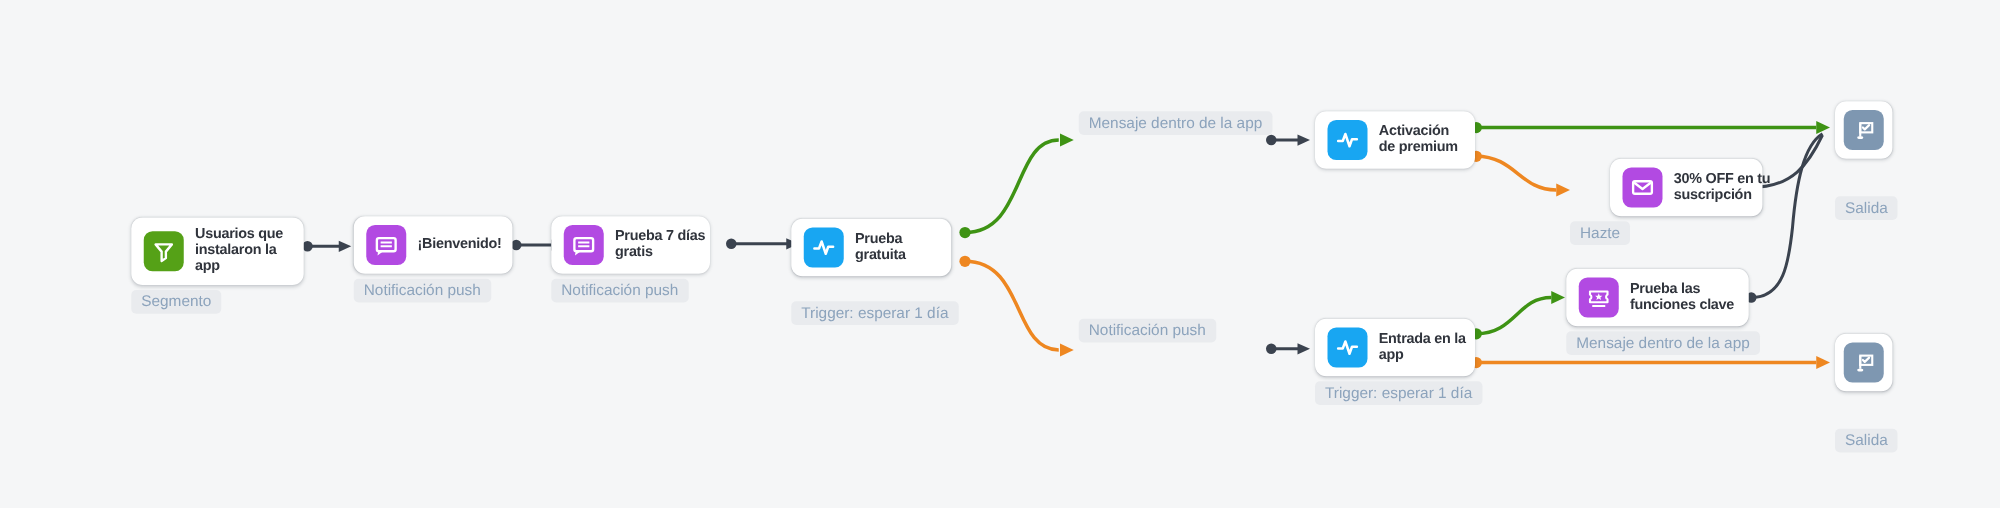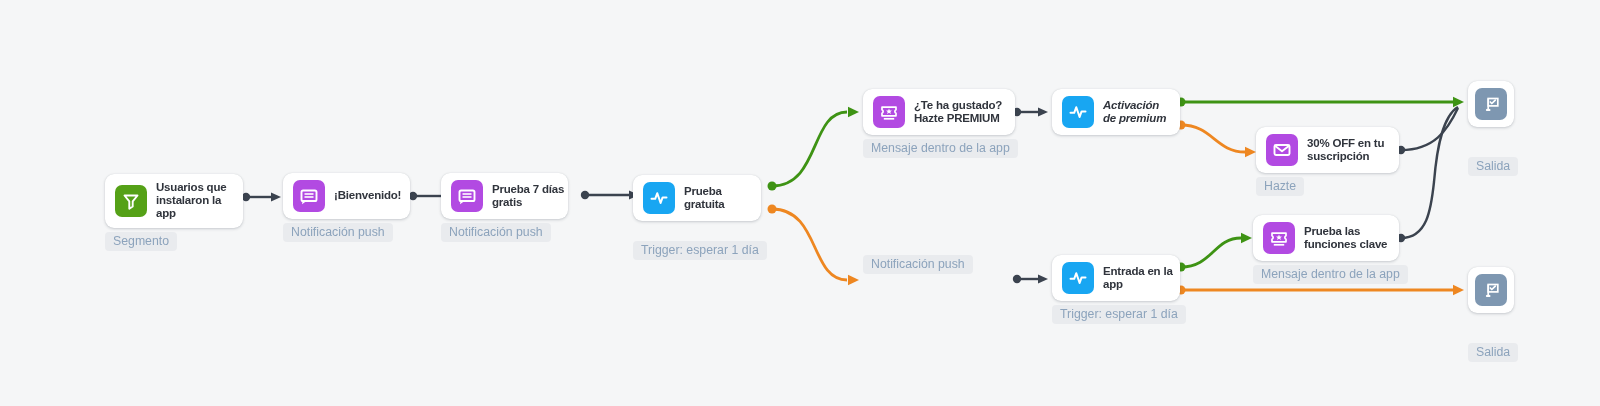--- a/index.html
+++ b/index.html
@@ -150,48 +150,37 @@
           <path d="M8.5,16.8 H12.2 L14.3,11.2 L17.6,21 L19.6,15.4 H23.5" fill="none" stroke="#fff" stroke-width="2" stroke-linecap="round" stroke-linejoin="round"></path>
         </svg>
       </span>
       <span class="title">Prueba
 gratuita</span>
     </div>
     <span class="tag">Trigger: esperar 1 día</span>
   </div>
 
   <div class="node" style="left:863px;top:89px;">
-    <div class="card" style="width:152px;">
-      <span class="nicon bg-purple">
-        <svg width="32" height="32" viewBox="0 0 32 32">
-          <path d="M9,11.2 H23 V13.7 A2,2 0 0 0 23,17.3 V19.8 H9 V17.3 A2,2 0 0 0 9,13.7 Z" fill="none" stroke="#fff" stroke-width="1.7" stroke-linejoin="round"></path>
-          <path d="M16,12.6 L16.8,14.5 L18.9,14.6 L17.3,15.9 L17.9,17.9 L16,16.7 L14.1,17.9 L14.7,15.9 L13.1,14.6 L15.2,14.5 Z" fill="#fff"></path>
-          <line x1="10.8" y1="22.8" x2="21.2" y2="22.8" stroke="#fff" stroke-width="1.7"></line>
-        </svg>
-      </span>
-      <span class="title">¿Te ha gustado?
-Hazte PREMIUM</span>
-    </div>
     <span class="tag">Mensaje dentro de la app</span>
   </div>
 
-  <div class="node" style="left:1052px;top:89px;font-style:italic;">
+  <div class="node" style="left:1052px;top:89px;">
     <div class="card" style="width:128px;">
       <span class="nicon bg-blue">
         <svg width="32" height="32" viewBox="0 0 32 32">
           <path d="M8.5,16.8 H12.2 L14.3,11.2 L17.6,21 L19.6,15.4 H23.5" fill="none" stroke="#fff" stroke-width="2" stroke-linecap="round" stroke-linejoin="round"></path>
         </svg>
       </span>
       <span class="title">Activación
 de premium</span>
     </div>
   </div>
 
   <div class="node" style="left:1256px;top:127px;">
-    <div class="card" style="width:143px;">
+    <div class="card" style="width:122px;margin-left:32px;">
       <span class="nicon bg-purple">
         <svg width="32" height="32" viewBox="0 0 32 32">
           <rect x="8.5" y="11" width="15" height="10" rx="1.4" fill="none" stroke="#fff" stroke-width="1.9"></rect>
           <path d="M9.2,12 L16,17.2 L22.8,12" fill="none" stroke="#fff" stroke-width="1.9" stroke-linejoin="round"></path>
         </svg>
       </span>
       <span class="title">30% OFF en tu
 suscripción</span>
     </div>
     <span class="tag">Hazte</span>

